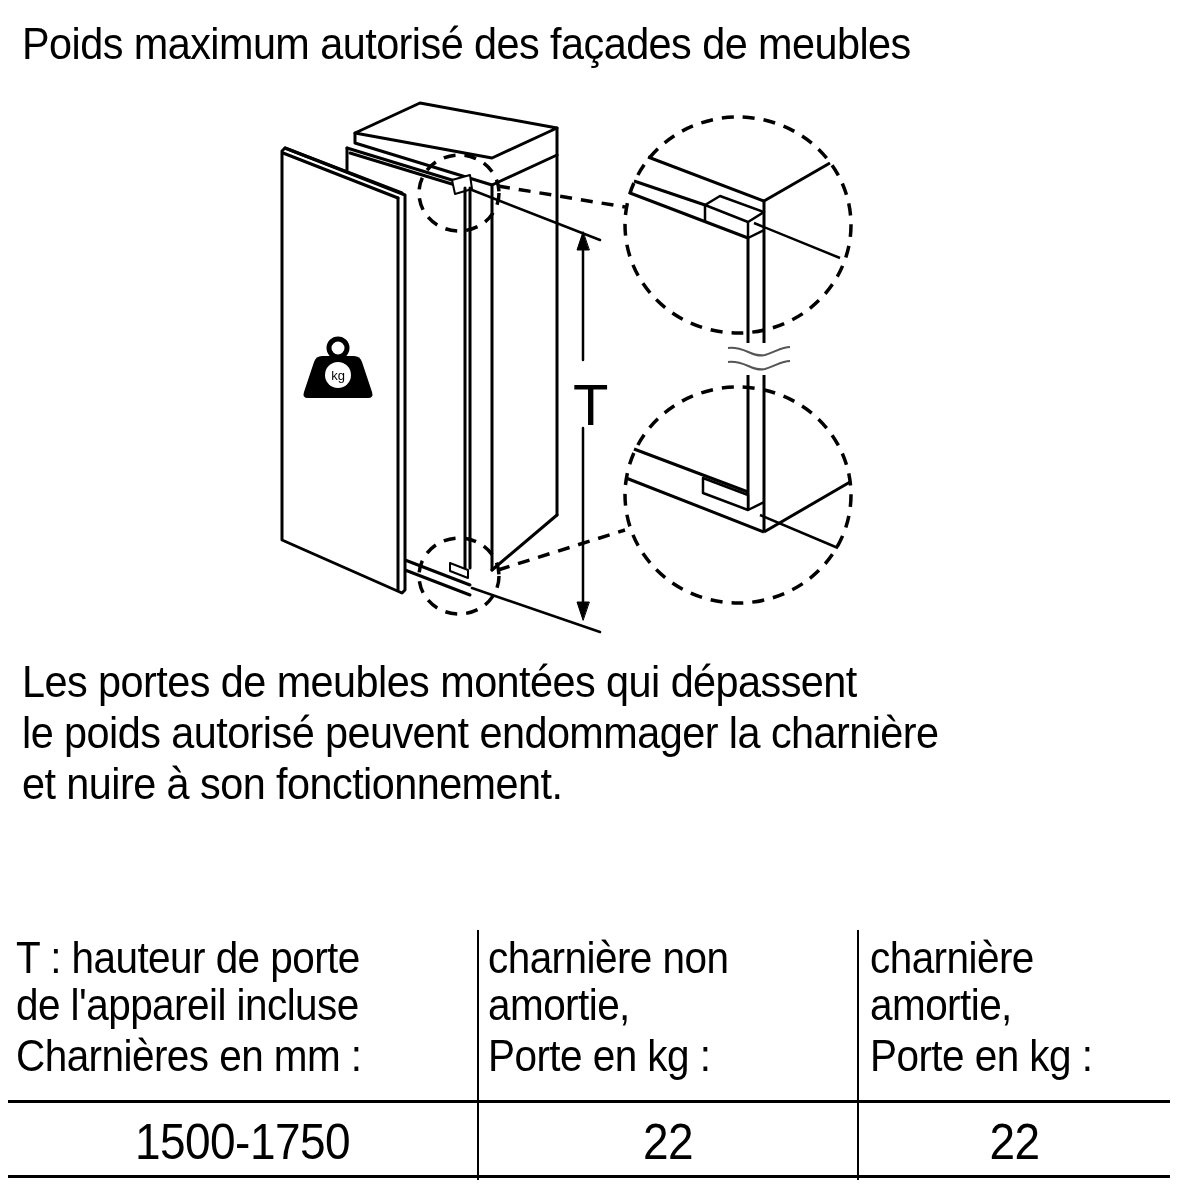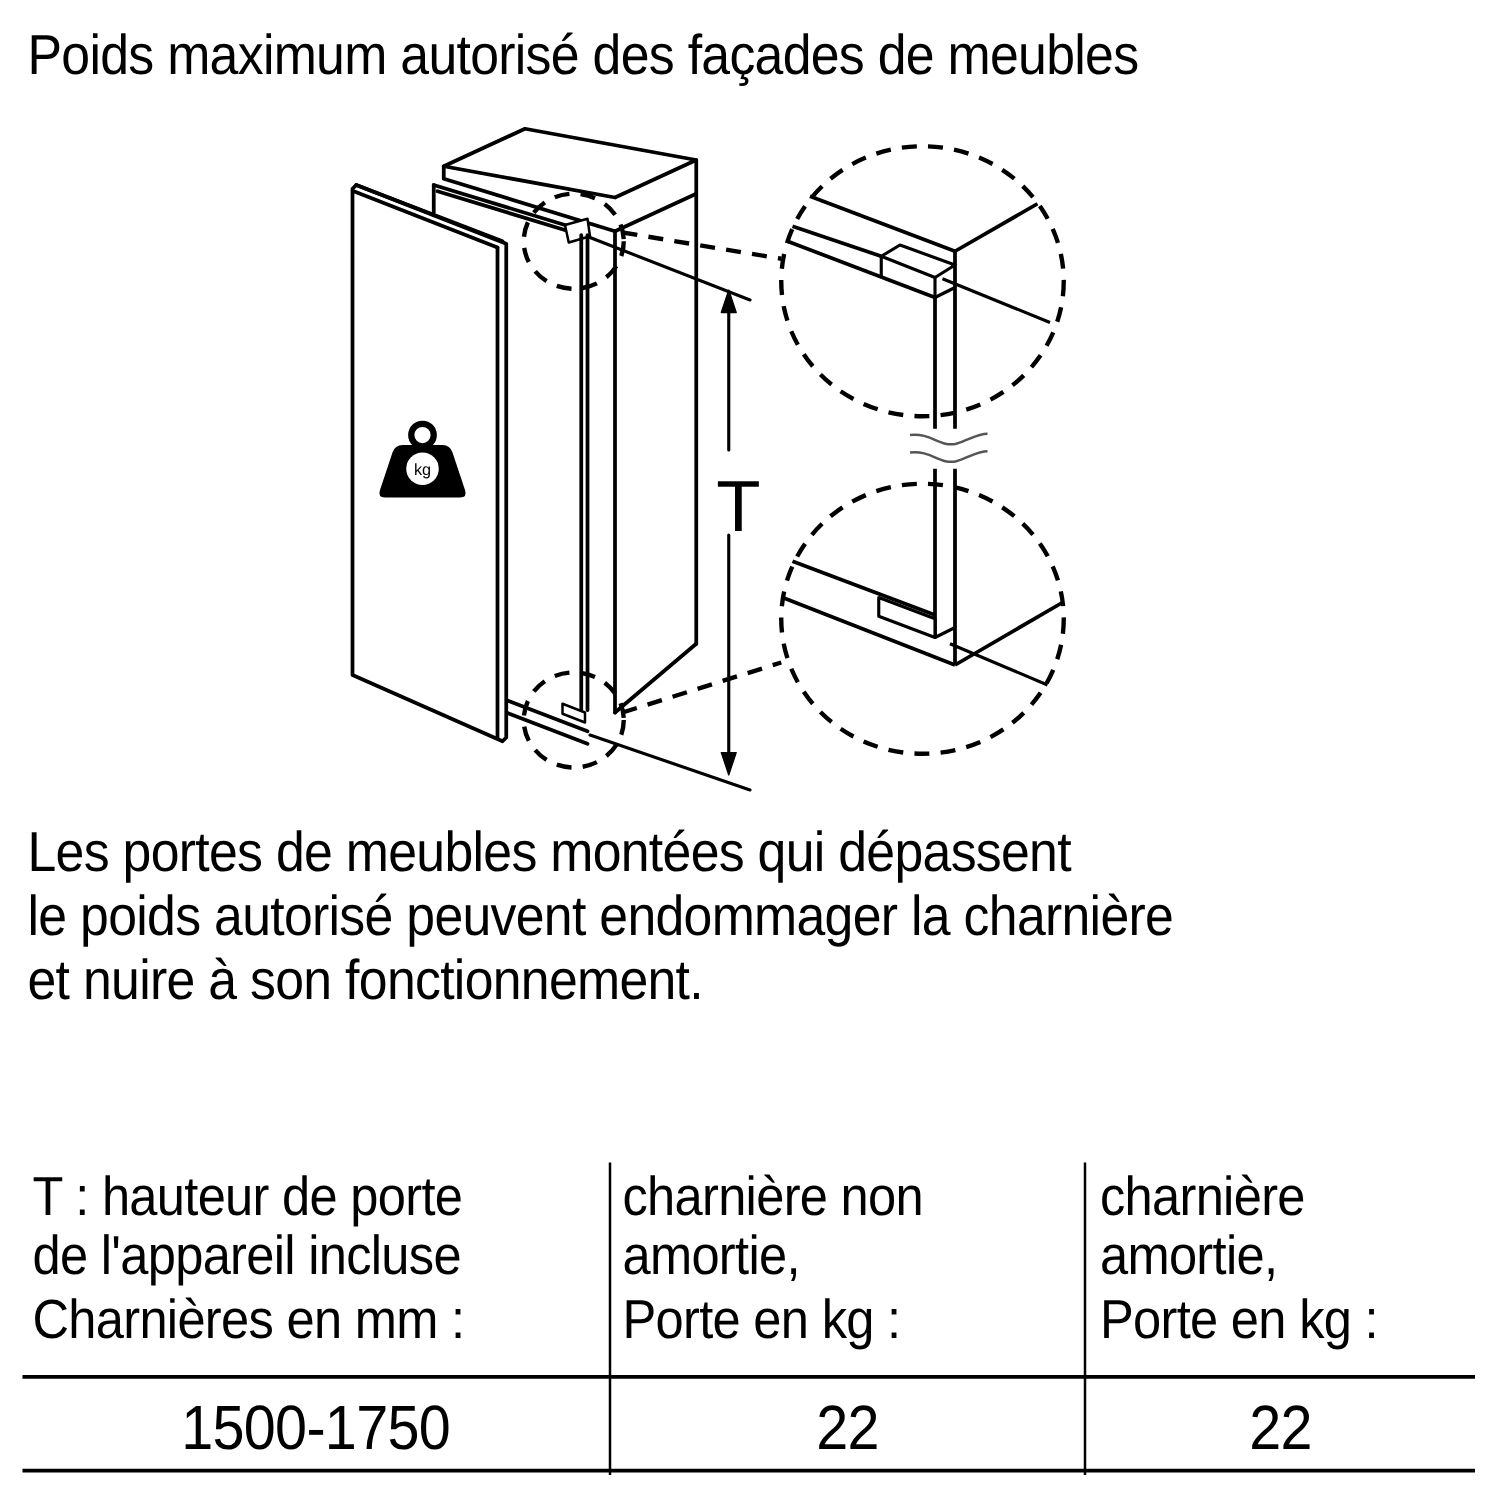--- a/index.html
+++ b/index.html
@@ -42,21 +42,21 @@
       letter-spacing: -0.6px;
       transform: scaleX(0.92);
       transform-origin: left top;
     }
     .warning .line {
       display: block;
       white-space: nowrap;
     }
     .spec-table {
       position: absolute;
-      left: 18px;
+      left: 8px;
       top: 930px;
       width: 1162px;
       height: 250px;
     }
     .cell {
       position: absolute;
       font-size: 44px;
       line-height: 47px;
       letter-spacing: -0.6px;
       white-space: nowrap;

